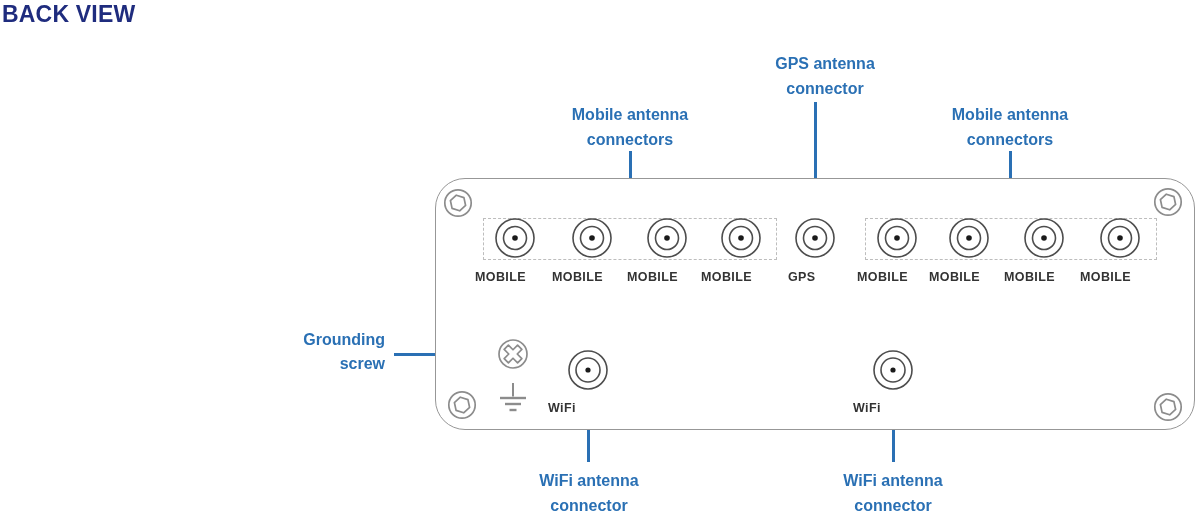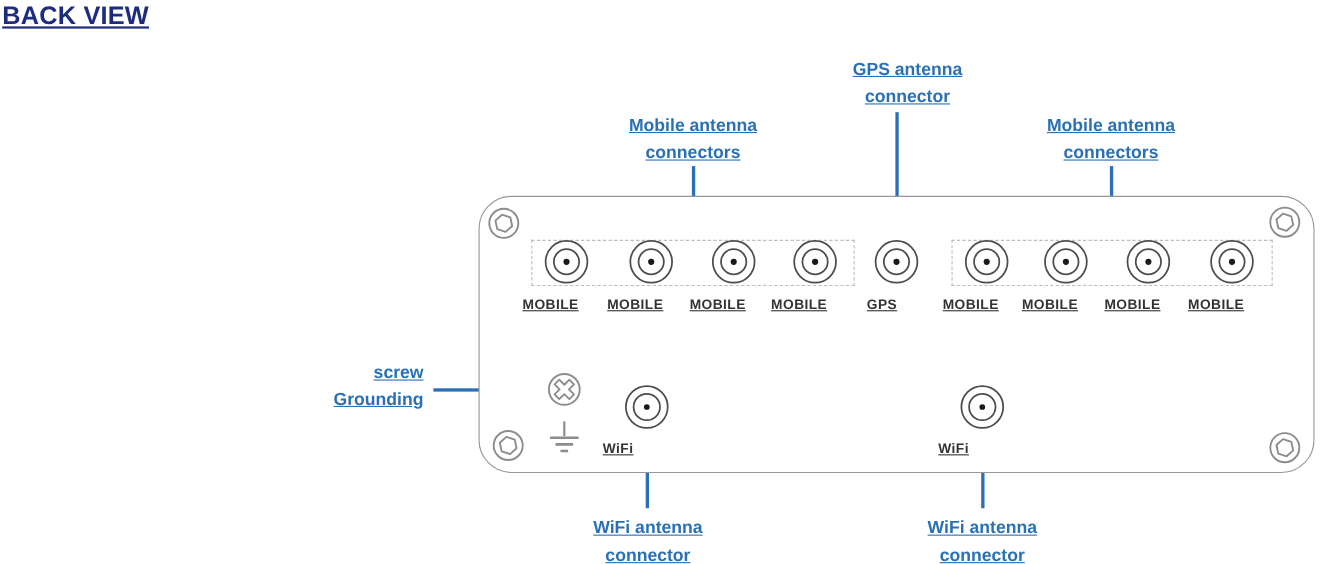--- a/index.html
+++ b/index.html
@@ -4,21 +4,21 @@
 <style>
   html, body { margin: 0; padding: 0; background: #ffffff; }
   .stage {
     position: relative;
     width: 1200px;
     height: 513px;
     background: #ffffff;
     overflow: hidden;
     font-family: "Liberation Sans", sans-serif;
   }
-  .abs { position: absolute; text-decoration: underline; }
+  .abs { position: absolute; }
 
   .page-title {
     left: 2px; top: 1px;
     font-size: 23px;
     font-weight: 700;
     color: #1f2c7e;
     letter-spacing: 0.2px;
   }
 
   .device-body {
@@ -77,22 +77,22 @@
     <div>GPS antenna</div>
     <div>connector</div>
   </div>
 
   <div class="abs callout-label center" style="left:1010px; top:102px;">
     <div>Mobile antenna</div>
     <div>connectors</div>
   </div>
 
   <div class="abs callout-label right-align" style="left:245px; top:328px; width:140px;">
+    <div>Grounding</div>
     <div>screw</div>
-    <div>Grounding</div>
   </div>
 
   <div class="abs callout-label center" style="left:589px; top:468px;">
     <div>WiFi antenna</div>
     <div>connector</div>
   </div>
 
   <div class="abs callout-label center" style="left:893px; top:468px;">
     <div>WiFi antenna</div>
     <div>connector</div>

